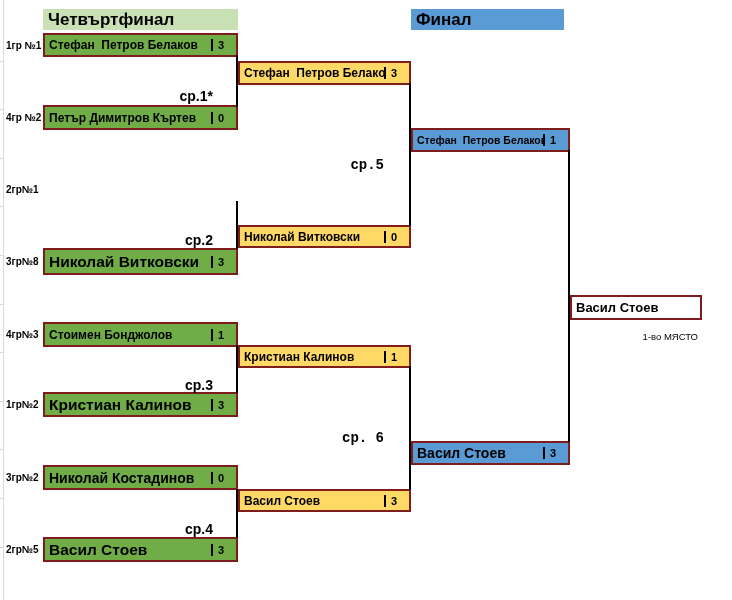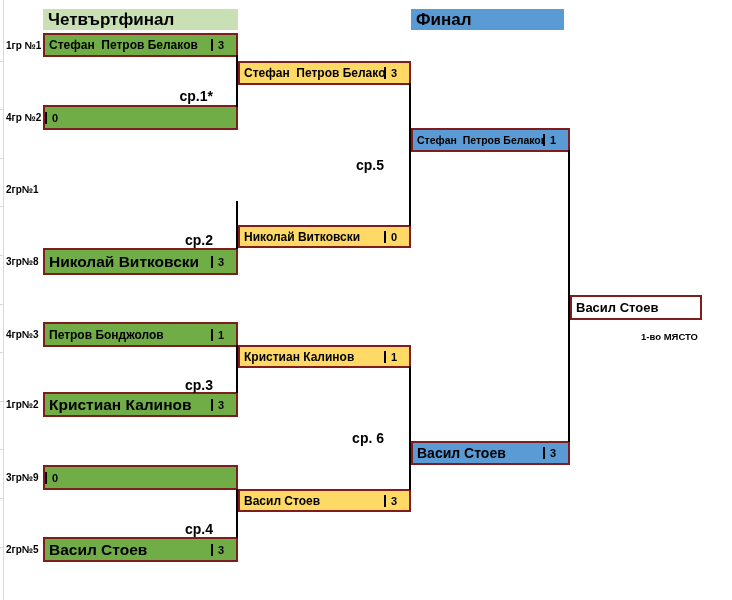--- a/index.html
+++ b/index.html
@@ -24,66 +24,68 @@
   .name{flex:1;display:flex;align-items:center;padding-left:4px;font-weight:bold;
         white-space:pre;overflow:hidden;}
   .score{width:25px;border-left:2px solid #000;display:flex;align-items:center;
          padding-left:5px;box-sizing:border-box;font-weight:bold;font-size:11px;}
   .f10{font-size:10.5px;} .f12{font-size:12px;} .f13{font-size:13px;}
   .f14{font-size:14px;} .f15{font-size:15.5px;}
   
   .seed{position:absolute;left:6px;width:36px;font-weight:bold;font-size:10px;white-space:pre;}
   .mlabel{position:absolute;font-weight:bold;font-size:14px;text-align:right;}
   .ml-left{left:150px;width:63px;}
-  .ml-mid{left:320px;width:64px;}
+  .ml-mid{left:320px;width:64px;font-family:Liberation Mono, monospace;}
   .place{position:absolute;left:570px;width:128px;top:331px;text-align:right;
-         font-weight:bold;font-size:9.5px;}
+         font-weight:normal;font-size:9.5px;}
   
   .line{position:absolute;width:2px;background:#000;}
 </style>
 </head>
 <body>
 
 <div id="canvas">
 
   <div class="grid-vline"></div>
   <div class="grid-ticks"></div>
 
   <div class="hdr hdr-qf">Четвъртфинал</div>
   <div class="hdr hdr-f">Финал</div>
 
   <div class="seed" style="top:40px">1гр №1</div>
   <div class="seed" style="top:112px">4гр №2</div>
   <div class="seed" style="top:184px">2гр№1</div>
   <div class="seed" style="top:256px">3гр№8</div>
   <div class="seed" style="top:329px">4гр№3</div>
   <div class="seed" style="top:399px">1гр№2</div>
-  <div class="seed" style="top:472px">3гр№9</div>
+  <div class="seed" style="top:472px">3гр№2</div>
   <div class="seed" style="top:544px">2гр№5</div>
 
   <div class="box qf" style="left:43px;top:33px;width:195px;height:24px">
     <span class="name f12">Стефан  Петров Белаков</span>
     <span class="score">3</span>
   </div>
   <div class="box qf" style="left:43px;top:105px;width:195px;height:25px">
+    <span class="name f12">Петър Димитров Къртев</span>
     <span class="score">0</span>
   </div>
   <div class="box qf" style="left:43px;top:248px;width:195px;height:27px">
     <span class="name f15">Николай Витковски</span>
     <span class="score">3</span>
   </div>
   <div class="box qf" style="left:43px;top:322px;width:195px;height:25px">
-    <span class="name f12">Петров Бонджолов</span>
+    <span class="name f12">Стоимен Бонджолов</span>
     <span class="score">1</span>
   </div>
   <div class="box qf" style="left:43px;top:392px;width:195px;height:25px">
     <span class="name f15">Кристиан Калинов</span>
     <span class="score">3</span>
   </div>
   <div class="box qf" style="left:43px;top:465px;width:195px;height:25px">
+    <span class="name f14">Николай Костадинов</span>
     <span class="score">0</span>
   </div>
   <div class="box qf" style="left:43px;top:537px;width:195px;height:25px">
     <span class="name f15">Васил Стоев</span>
     <span class="score">3</span>
   </div>
 
   <div class="box sf" style="left:238px;top:61px;width:173px;height:24px">
     <span class="name f12">Стефан  Петров Белаков</span>
     <span class="score">3</span>

